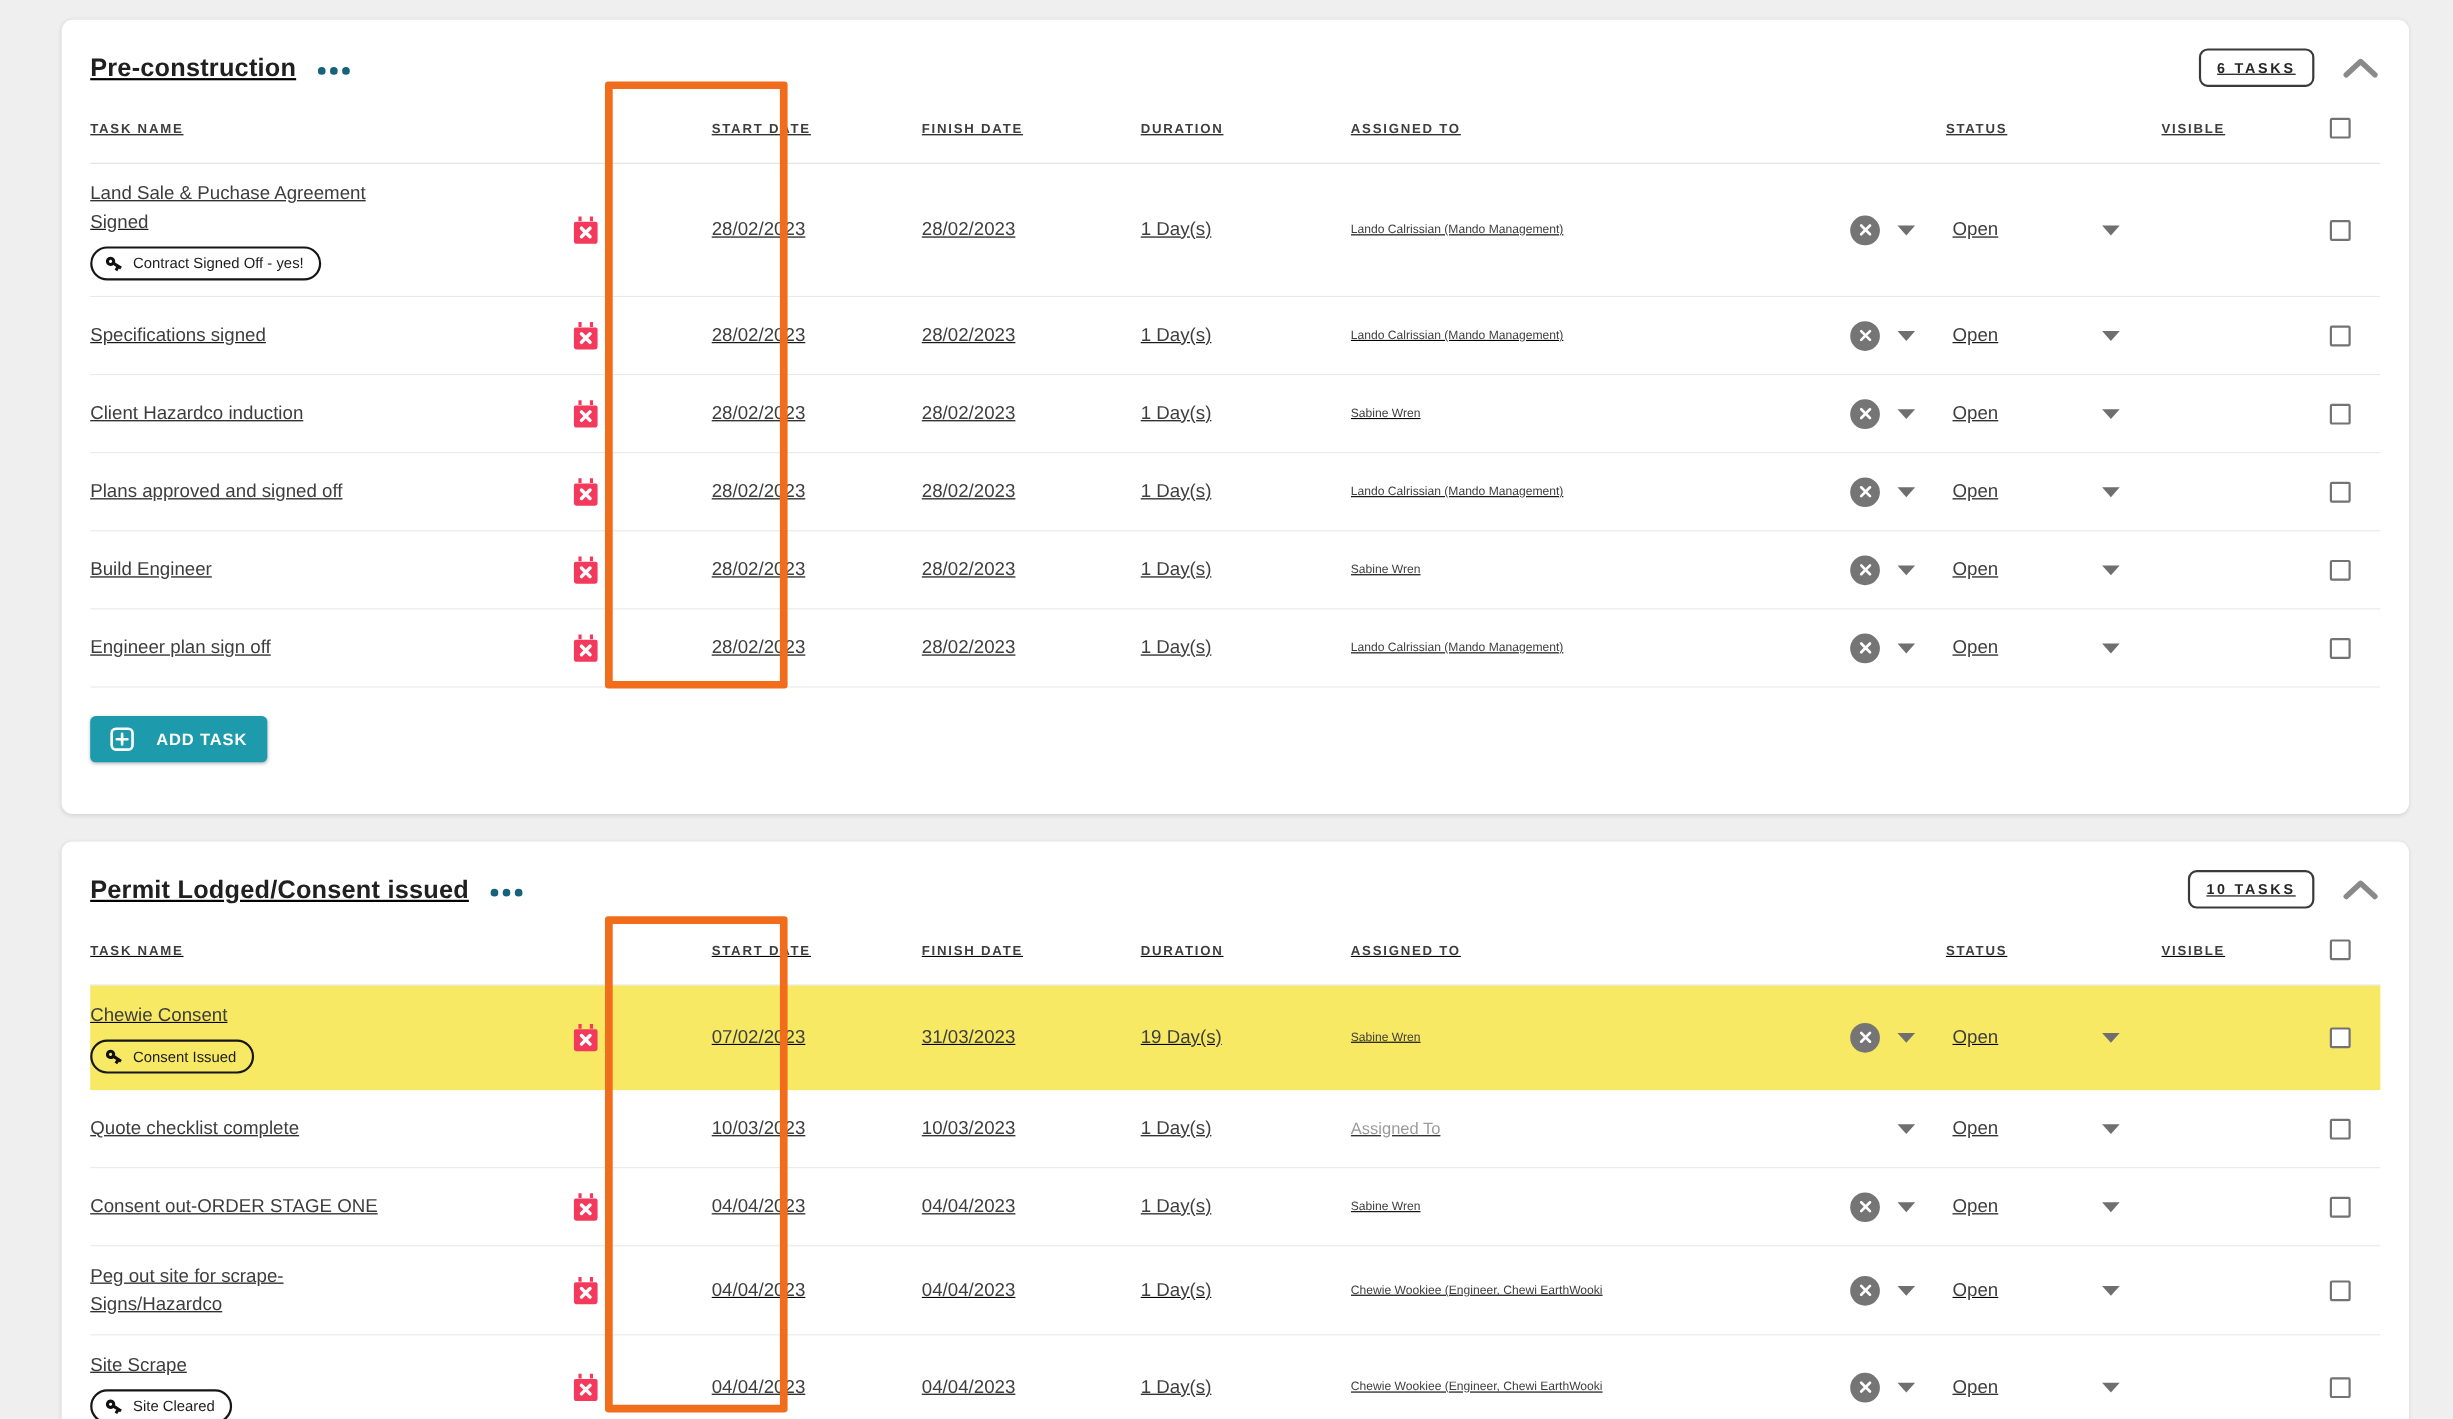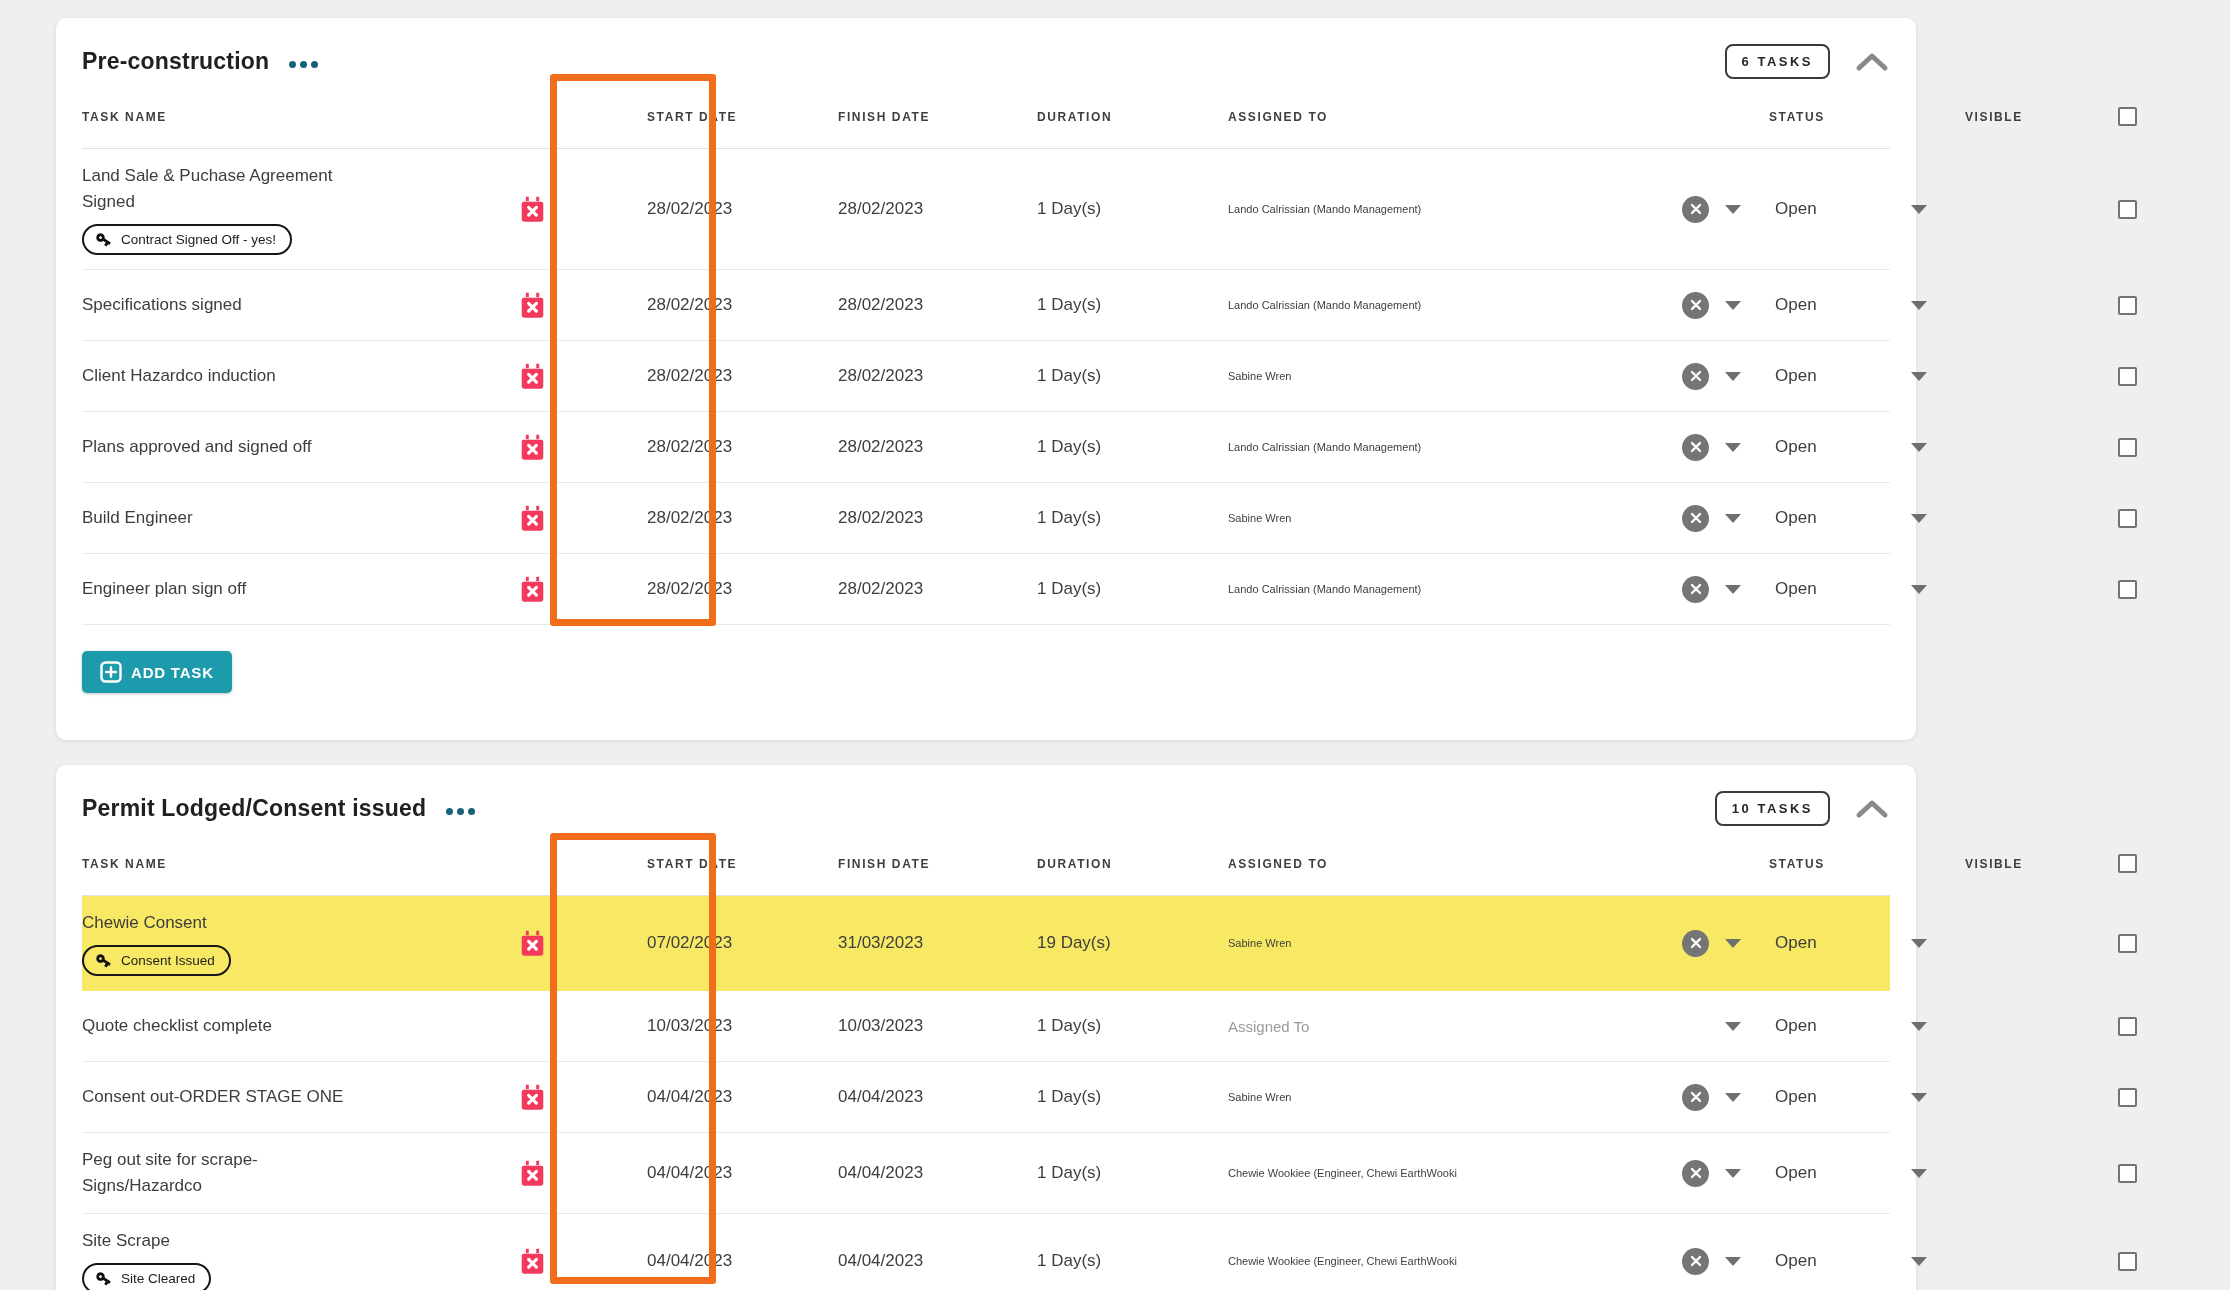--- a/index.html
+++ b/index.html
@@ -8,24 +8,25 @@
     background: #efefef;
     overflow: hidden;
     font-family: "Liberation Sans", "DejaVu Sans", sans-serif;
     position: relative;
   }
   #board { position: relative; width: 100%; height: 100%; }
 
   .card {
     position: absolute;
     left: 56px;
-    width: 1860px;
+    width: 2134px;
     background: #ffffff;
     border-radius: 10px;
     box-shadow: 0 1px 4px rgba(0,0,0,0.10);
+    text-decoration: underline;
   }
   .card.sec-0 { top: 18px;  height: 722px; }
   .card.sec-1 { top: 765px; height: 660px; }
 
   .card-inner { position: relative; padding: 0 26px; height: 100%; }
 
   
   .section-header { display: flex; align-items: center; padding: 26px 0 6px; }
   .section-title { font-size: 23px; font-weight: 700; color: #202020; letter-spacing: 0.2px; }
   .dots-menu { display: inline-flex; gap: 4px; margin-left: 20px; cursor: pointer; align-self: center; margin-top: 6px; }
@@ -96,21 +97,21 @@
     background: #fff; cursor: pointer;
   }
 
   .actions-cell { display: flex; align-items: center; gap: 30px; justify-content: flex-end; padding-right: 14px; }
   .pencil { display: inline-flex; cursor: pointer; }
   .row-dots { display: inline-flex; gap: 4.5px; cursor: pointer; }
   .row-dots i { width: 6.5px; height: 6.5px; border-radius: 50%; background: var(--icon-teal, #15627B); }
 
   
   .add-task {
-    margin-top: 26px; display: inline-flex; align-items: center; gap: 9px;
+    margin-top: 26px; display: inline-flex; align-items: center; gap: 20px;
     background: var(--accent-teal, #1D9AAB); color: #fff;
     border: none; border-radius: 5px; padding: 10px 18px;
     font-family: inherit; font-size: 15px; font-weight: 700; letter-spacing: 0.8px;
     cursor: pointer; box-shadow: 0 1px 3px rgba(0,0,0,0.25);
   }
   .plus-icon { display: inline-flex; }
 
   
   .orange-box {
     position: absolute; left: 494px; width: 166px;

